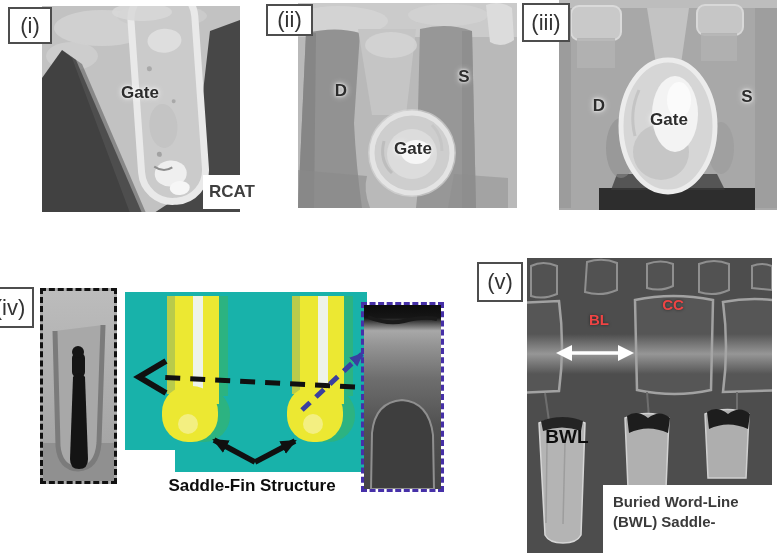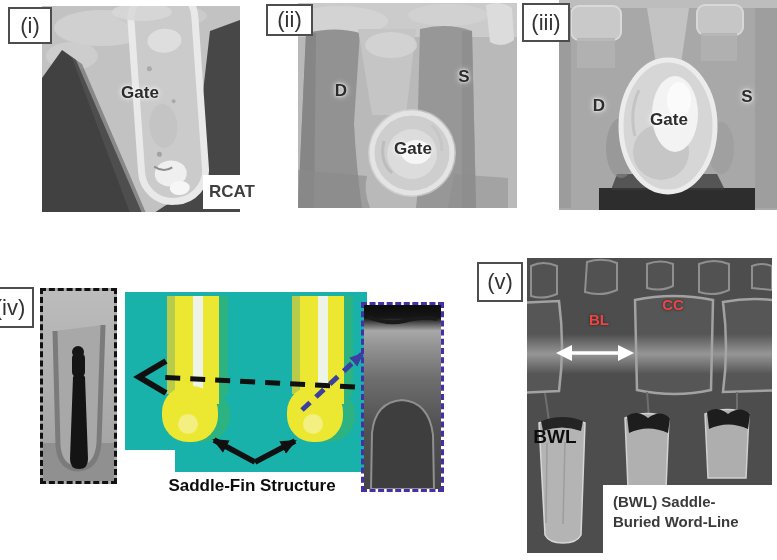--- a/index.html
+++ b/index.html
@@ -244,24 +244,24 @@
       </g>
 
       <g fill="#ffffff">
         <line x1="40" y1="95" x2="96" y2="95" stroke="#ffffff" stroke-width="3.5"></line>
         <polygon points="29,95 45,87 45,103"></polygon>
         <polygon points="107,95 91,87 91,103"></polygon>
       </g>
     </svg>
     <span class="ann light" style="left:52px;top:53px;width:40px;">BL</span>
     <span class="ann light" style="left:126px;top:38px;width:40px;">CC</span>
-    <span class="ann dark" style="left:0;top:168px;width:56px;">BWL</span>
+    <span class="ann dark" style="left:12px;top:168px;width:56px;">BWL</span>
     <div class="caption-box" style="left:76px;top:227px;width:169px;height:68px;">
+      <span>Buried Word-Line</span>
       <span>(BWL) Saddle-</span>
-      <span>Buried Word-Line</span>
     </div>
   </div>
 
   <div class="plabel" style="left:8px;top:7px;width:44px;height:37px;">(i)</div>
   <div class="plabel" style="left:266px;top:4px;width:47px;height:32px;">(ii)</div>
   <div class="plabel" style="left:522px;top:3px;width:48px;height:39px;">(iii)</div>
   <div class="plabel" style="left:-14px;top:287px;width:48px;height:41px;">(iv)</div>
   <div class="plabel" style="left:477px;top:262px;width:46px;height:40px;">(v)</div>
 
 </div>

